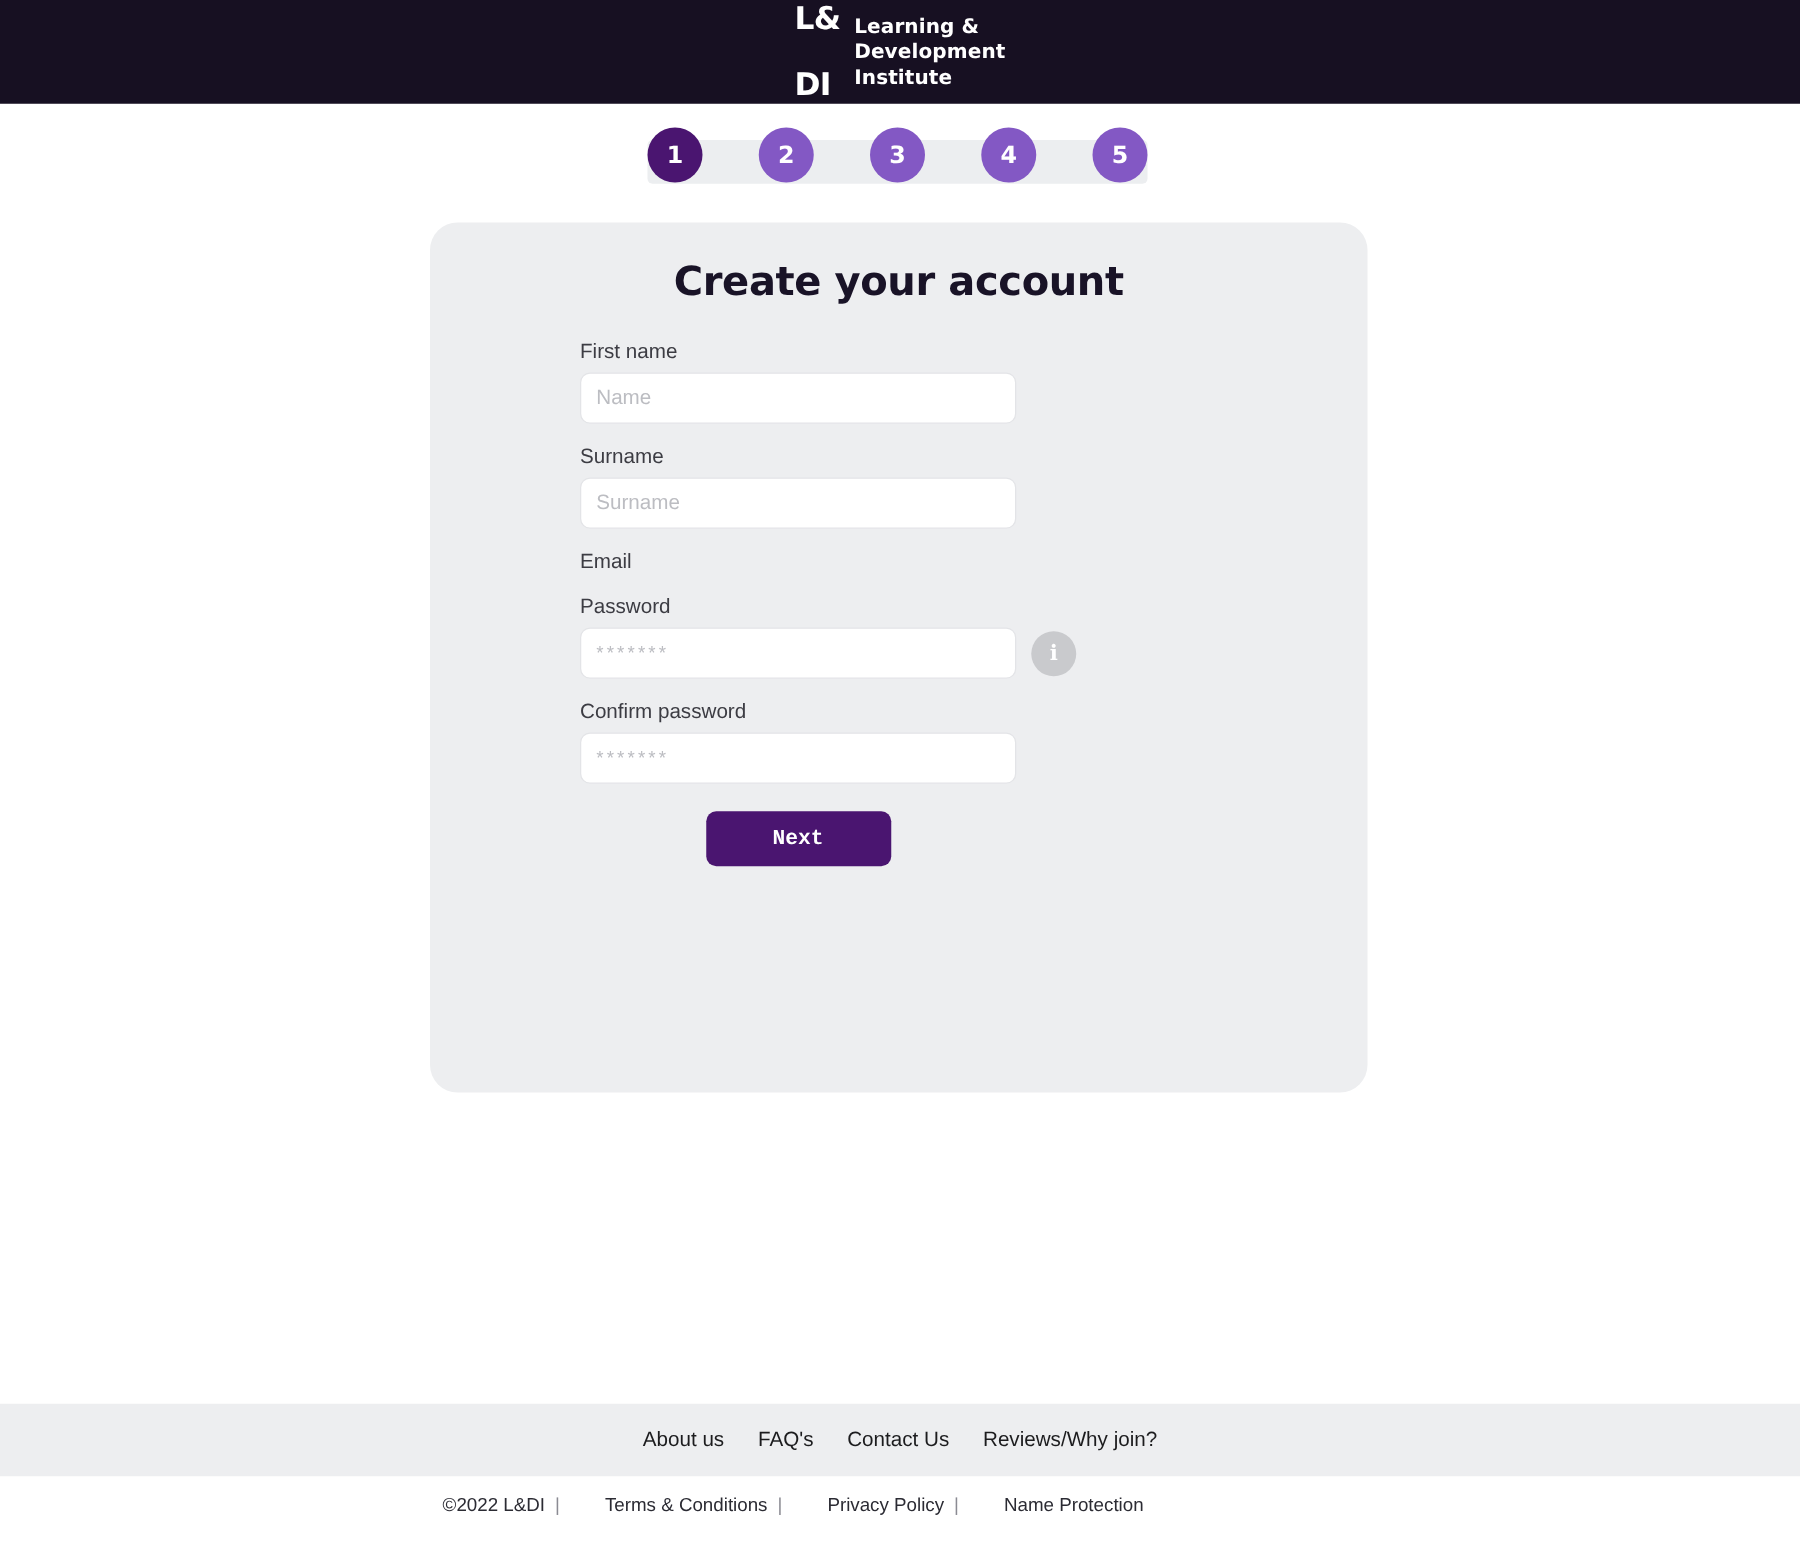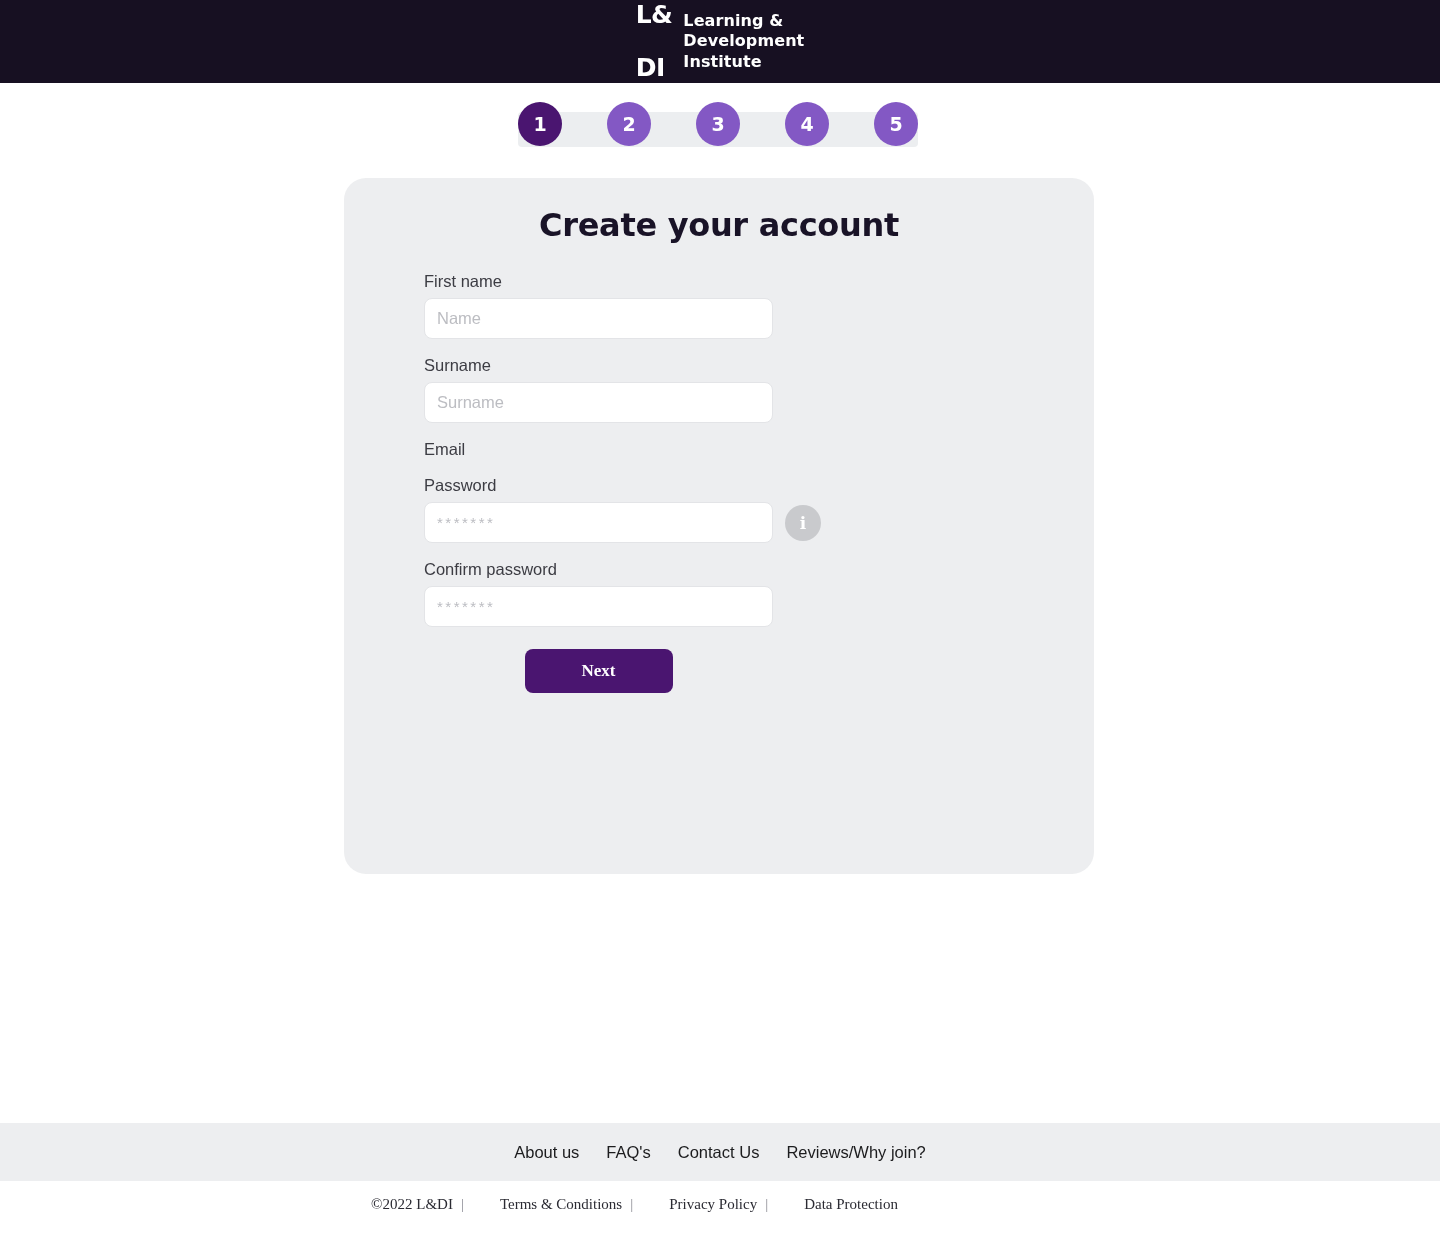--- a/index.html
+++ b/index.html
@@ -112,21 +112,21 @@
     font-size: 32px;
     font-weight: bold;
     color: #191327;
     margin-top: 28px;
     letter-spacing: -0.3px;
     font-family: "DejaVu Sans", sans-serif;
   }
 
   .form {
     margin-top: 28px;
-    padding-left: 80px;
+    padding-left: 120px;
   }
 
   .field { margin-bottom: 17px; position: relative; }
 
   .field-label {
     display: block;
     font-size: 16.5px;
     color: #3c3c43;
     margin-bottom: 7px;
     font-family: "Liberation Sans", sans-serif;
@@ -176,21 +176,21 @@
   .next-button {
     width: 148px;
     height: 44px;
     background: #4a1570;
     color: #ffffff;
     border: none;
     border-radius: 8px;
     font-size: 17px;
     font-weight: bold;
     cursor: pointer;
-    font-family: Liberation Serif, serif;
+    font-family: Liberation Mono, monospace;
   }
 
   
   .footer-band {
     position: absolute;
     left: 0;
     top: 1123px;
     width: 1440px;
     height: 58px;
     background: #edeef0;
@@ -211,21 +211,21 @@
     position: absolute;
     left: 0;
     top: 1196px;
     width: 1269px;
     display: flex;
     align-items: center;
     justify-content: center;
     gap: 8px;
     font-size: 15px;
     color: #2b2b33;
-    font-family: Liberation Serif, serif;
+    font-family: Liberation Sans, sans-serif;
   }
   .legal .sep { color: #8b8b93; }
   .legal a {
     color: #2b2b33;
     text-decoration: none;
     cursor: pointer;
     margin-left: 28px;
   }
 </style>
 </head>
@@ -299,16 +299,16 @@
     <a class="footer-link">Reviews/Why join?</a>
   </div>
 
   <div class="legal">
     <span>©2022 L&amp;DI</span>
     <span class="sep">|</span>
     <a>Terms &amp; Conditions</a>
     <span class="sep">|</span>
     <a>Privacy Policy</a>
     <span class="sep">|</span>
-    <a>Data Protection</a>
+    <a>Name Protection</a>
   </div>
 
 </div>
 
 </body></html>

